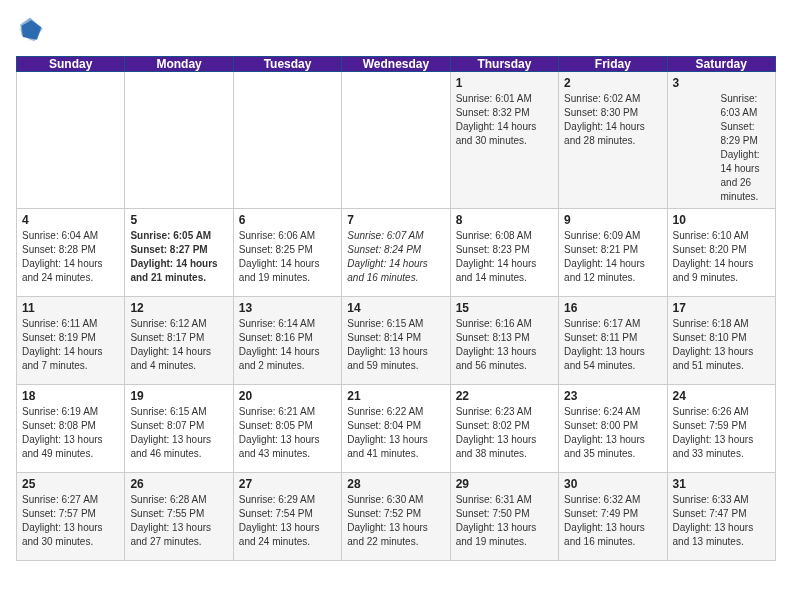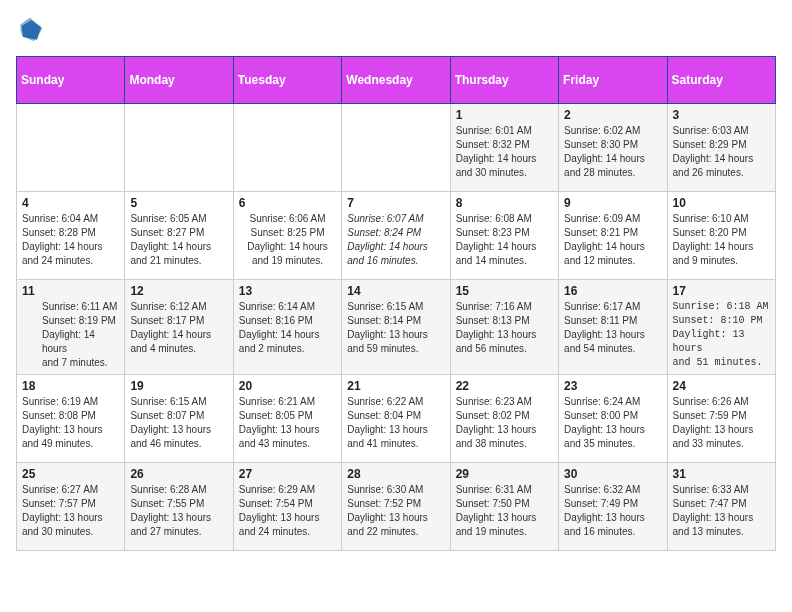--- a/index.html
+++ b/index.html
@@ -51,26 +51,26 @@
     .location-title {
       font-size: 16px;
       color: #444;
     }
     table {
       width: 100%;
       border-collapse: collapse;
       table-layout: fixed;
     }
     thead th {
-      background-color: #d946ef;
+      background-color: #4c1d95;
       color: #fff;
       font-size: 12px;
       font-weight: bold;
-      padding: 16px 4px;
-      text-align: left;
+      padding: 0 4px;
+      text-align: center;
       border: 1px solid #1a4e8a;
     }
     tbody td {
       border: 1px solid #ccc;
       vertical-align: top;
       padding: 4px 5px;
       font-size: 10px;
       color: #222;
       height: 88px;
     }
@@ -142,44 +142,44 @@
         </td>
         <td>
           <span class="day-num">2</span>
           <div class="cell-text" style="white-space: pre-line;">Sunrise: 6:02 AM
 Sunset: 8:30 PM
 Daylight: 14 hours
 and 28 minutes.</div>
         </td>
         <td>
           <span class="day-num">3</span>
-          <div class="cell-text" style="white-space: pre-line;">Sunrise: 6:03 AM
+          <div class="cell-text" style="white-space: pre-line; margin-left: 48px;">Sunrise: 6:03 AM
 Sunset: 8:29 PM
 Daylight: 14 hours
 and 26 minutes.</div>
         </td>
       </tr>
       <tr>
         <td>
           <span class="day-num">4</span>
           <div class="cell-text" style="white-space: pre-line;">Sunrise: 6:04 AM
 Sunset: 8:28 PM
 Daylight: 14 hours
 and 24 minutes.</div>
         </td>
         <td>
           <span class="day-num">5</span>
-          <div class="cell-text" style="white-space: pre-line;">Sunrise: 6:05 AM
+          <div class="cell-text" style="white-space: pre-line; font-weight: bold;">Sunrise: 6:05 AM
 Sunset: 8:27 PM
 Daylight: 14 hours
 and 21 minutes.</div>
         </td>
         <td>
           <span class="day-num">6</span>
-          <div class="cell-text" style="white-space: pre-line; text-align: center;">Sunrise: 6:06 AM
+          <div class="cell-text" style="white-space: pre-line;">Sunrise: 6:06 AM
 Sunset: 8:25 PM
 Daylight: 14 hours
 and 19 minutes.</div>
         </td>
         <td>
           <span class="day-num">7</span>
           <div class="cell-text" style="white-space: pre-line; font-style: italic;">Sunrise: 6:07 AM
 Sunset: 8:24 PM
 Daylight: 14 hours
 and 16 minutes.</div>
@@ -202,21 +202,21 @@
           <span class="day-num">10</span>
           <div class="cell-text" style="white-space: pre-line;">Sunrise: 6:10 AM
 Sunset: 8:20 PM
 Daylight: 14 hours
 and 9 minutes.</div>
         </td>
       </tr>
       <tr>
         <td>
           <span class="day-num">11</span>
-          <div class="cell-text" style="white-space: pre-line; margin-left: 20px;">Sunrise: 6:11 AM
+          <div class="cell-text" style="white-space: pre-line;">Sunrise: 6:11 AM
 Sunset: 8:19 PM
 Daylight: 14 hours
 and 7 minutes.</div>
         </td>
         <td>
           <span class="day-num">12</span>
           <div class="cell-text" style="white-space: pre-line;">Sunrise: 6:12 AM
 Sunset: 8:17 PM
 Daylight: 14 hours
 and 4 minutes.</div>
@@ -230,35 +230,35 @@
         </td>
         <td>
           <span class="day-num">14</span>
           <div class="cell-text" style="white-space: pre-line;">Sunrise: 6:15 AM
 Sunset: 8:14 PM
 Daylight: 13 hours
 and 59 minutes.</div>
         </td>
         <td>
           <span class="day-num">15</span>
-          <div class="cell-text" style="white-space: pre-line;">Sunrise: 7:16 AM
+          <div class="cell-text" style="white-space: pre-line;">Sunrise: 6:16 AM
 Sunset: 8:13 PM
 Daylight: 13 hours
 and 56 minutes.</div>
         </td>
         <td>
           <span class="day-num">16</span>
           <div class="cell-text" style="white-space: pre-line;">Sunrise: 6:17 AM
 Sunset: 8:11 PM
 Daylight: 13 hours
 and 54 minutes.</div>
         </td>
         <td>
           <span class="day-num">17</span>
-          <div class="cell-text" style="white-space: pre-line; font-family: Liberation Mono, monospace;">Sunrise: 6:18 AM
+          <div class="cell-text" style="white-space: pre-line;">Sunrise: 6:18 AM
 Sunset: 8:10 PM
 Daylight: 13 hours
 and 51 minutes.</div>
         </td>
       </tr>
       <tr>
         <td>
           <span class="day-num">18</span>
           <div class="cell-text" style="white-space: pre-line;">Sunrise: 6:19 AM
 Sunset: 8:08 PM

